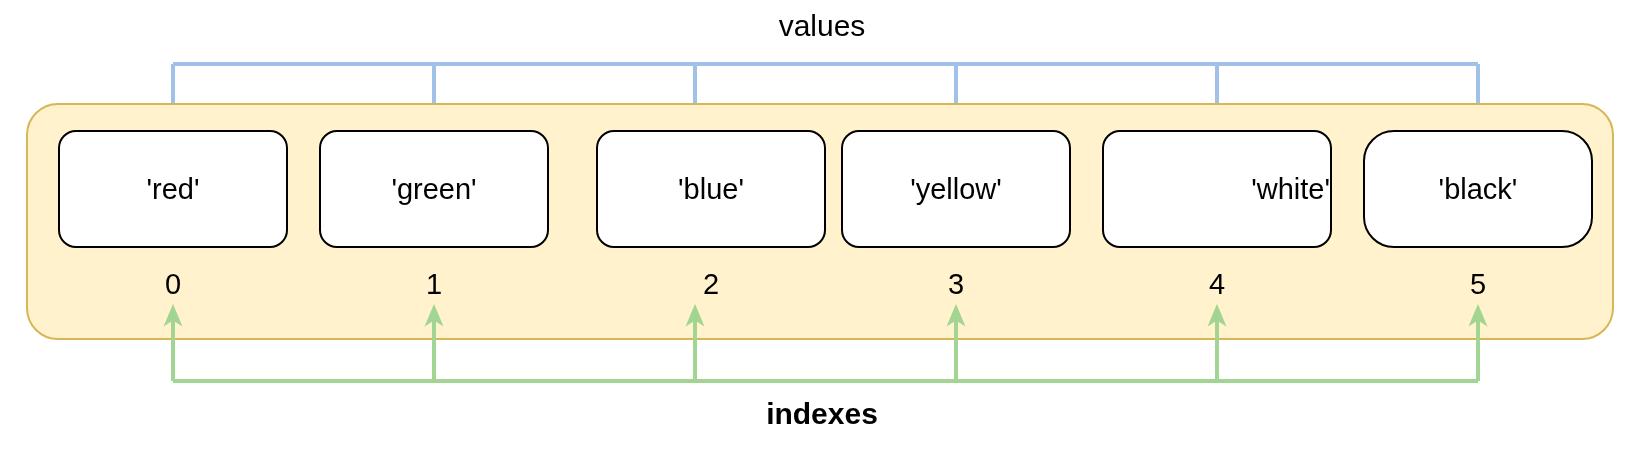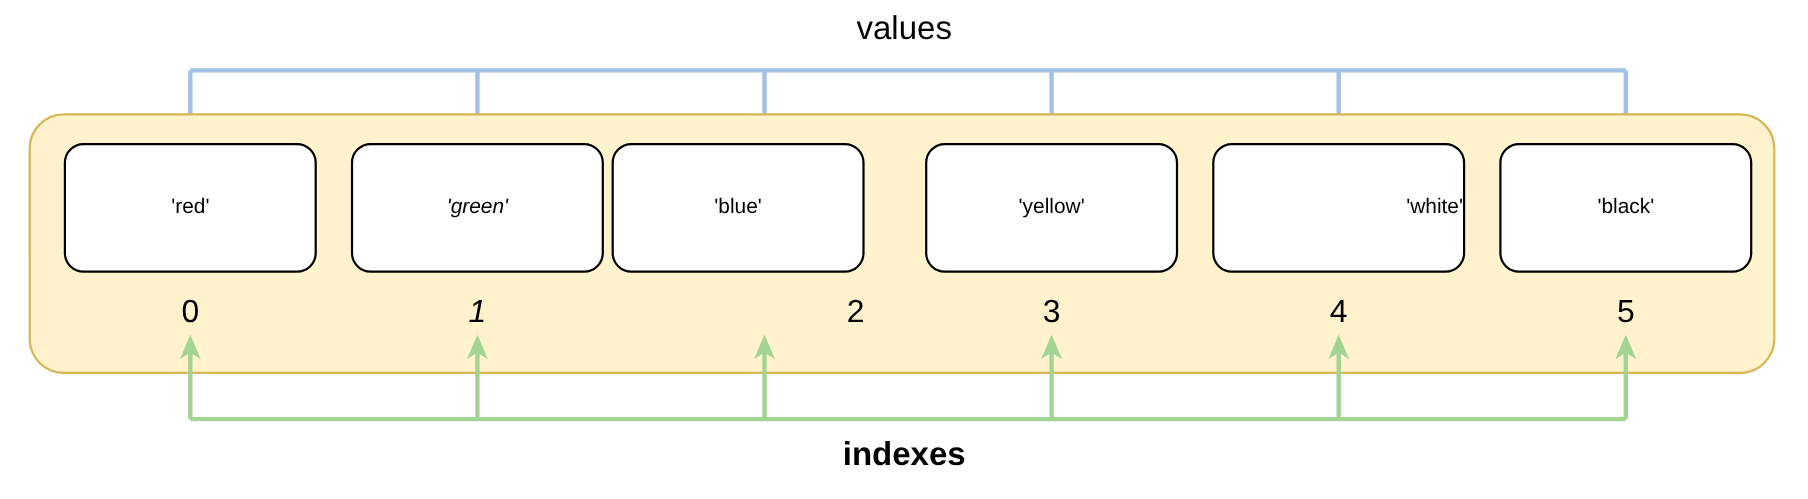--- a/index.html
+++ b/index.html
@@ -45,40 +45,40 @@
     top: 130px;
     width: 230px;
     height: 118px;
     background: var(--box-fill, #fff);
     border: 2.5px solid var(--box-border, #000);
     border-radius: 18px;
     box-sizing: border-box;
     display: flex;
     align-items: center;
     justify-content: center;
-    font-size: 19px;
+    font-size: 29px;
   }
 
   .index-label {
     position: absolute;
     top: 265px;
     width: 230px;
     height: 38px;
     line-height: 38px;
     text-align: center;
     font-size: 29px;
   }
 
   
   .col-0 { left: 58px; }
-  .col-1 { left: 319px; font-style: italic; }
-  .col-2 { left: 556px; text-align: right; }
+  .col-1 { left: 319px; }
+  .col-2 { left: 596px; }
   .col-3 { left: 841px; }
   .col-4 { left: 1102px; justify-content: flex-end; }
-  .col-5 { left: 1363px; }
+  .col-5 { left: 1363px; border-radius: 31px; }
 
   svg.overlay {
     position: absolute;
     left: 0;
     top: 0;
     width: 1644px;
     height: 454px;
     pointer-events: none;
   }
 </style>

